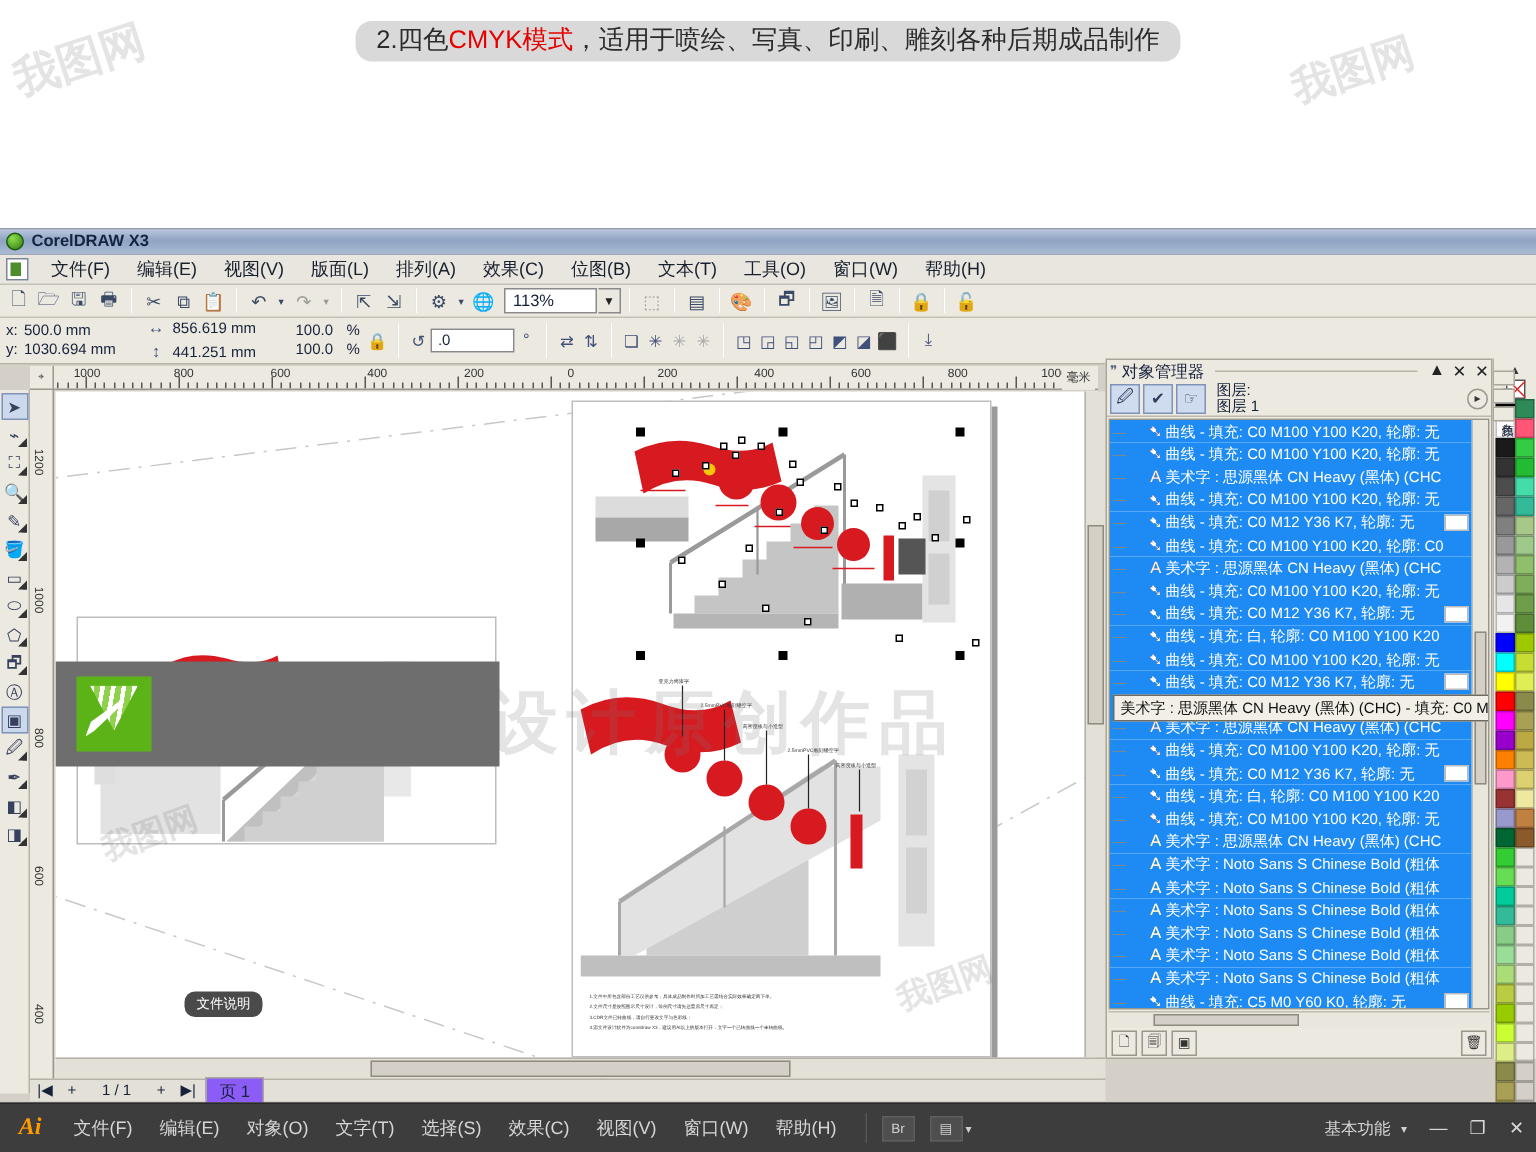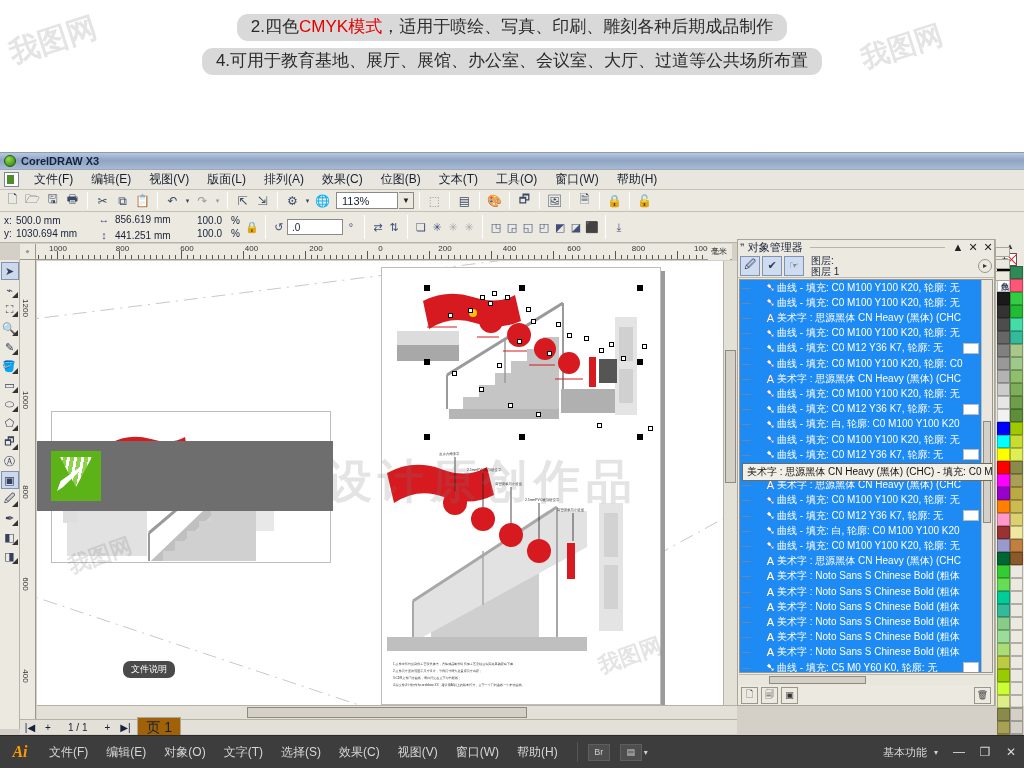--- a/index.html
+++ b/index.html
@@ -144,22 +144,22 @@
            border-left:1px solid #b6b2a7;}
   .vscroll .thumb{position:absolute;top:20%;left:1px;width:11px;height:30%;background:#d4d0c8;border:1px solid #8e8a80;}
 
   
   .pagetabs {
     position:absolute; left:20px; bottom:1px; height:15px; right:287px;
     background:#e3e0d8; display:flex; align-items:center; gap:6px;
     font-size:10px; color:#16213a; padding-left:4px; border-top:1px solid #b6b2a7;
   }
   .pt-btn{ width:12px;text-align:center;cursor:default;}
-  .pagetab-label{ background:#a16207; border:1px solid #aaa69b; border-bottom:none;
-                  padding:1px 8px; font-size:14px; }
+  .pagetab-label{ background:#8b5cf6; border:1px solid #aaa69b; border-bottom:none;
+                  padding:1px 8px; font-size:11px; }
 
   
   .docker {
     position:absolute; right:29px; top:86px; width:258px; bottom:29px;
     background:#ece9e1; border:1px solid #a9a598;
     display:flex; flex-direction:column;
   }
   .docker-title{ height:14px; background:#ece9e1; display:flex; align-items:center;
                  font-size:11px; color:#16213a; gap:3px; padding-left:2px;}
   .docker-title .grip{ font-size:9px;color:#5a6478;}
@@ -242,21 +242,20 @@
         clip-path:polygon(50% 100%,0 0,100% 0);}
   .cdrbadge .logo .pen{position:absolute;left:6px;top:14px;width:26px;height:26px;
         background:#fff;clip-path:polygon(0 100%,14% 62%,100% 0,100% 12%,22% 86%);}
   .cdrbadge .txt{font-size:19px;line-height:24px;}
 </style>
 </head>
 <body>
 
 <div id="promo">
   <div class="promo-line" id="pl1"><span>2.四色</span><span class="hl">CMYK模式</span><span>，适用于喷绘、写真、印刷、雕刻各种后期成品制作</span></div>
-  <div class="promo-line" id="pl3"><span>4.可用于教育基地、展厅、展馆、办公室、会议室、大厅、过道等公共场所布置</span></div>
   <div class="wm" style="left:8px;top:20px;font-size:30px;transform:rotate(-18deg);">我图网</div>
   <div class="wm" style="left:860px;top:28px;font-size:28px;transform:rotate(-18deg);">我图网</div>
 </div>
 
 <div id="corel">
 
   <div class="titlebar">
     <div class="title-ico"></div>
     <div class="title-text">CorelDRAW X3</div>
     <div class="title-doc"></div>

